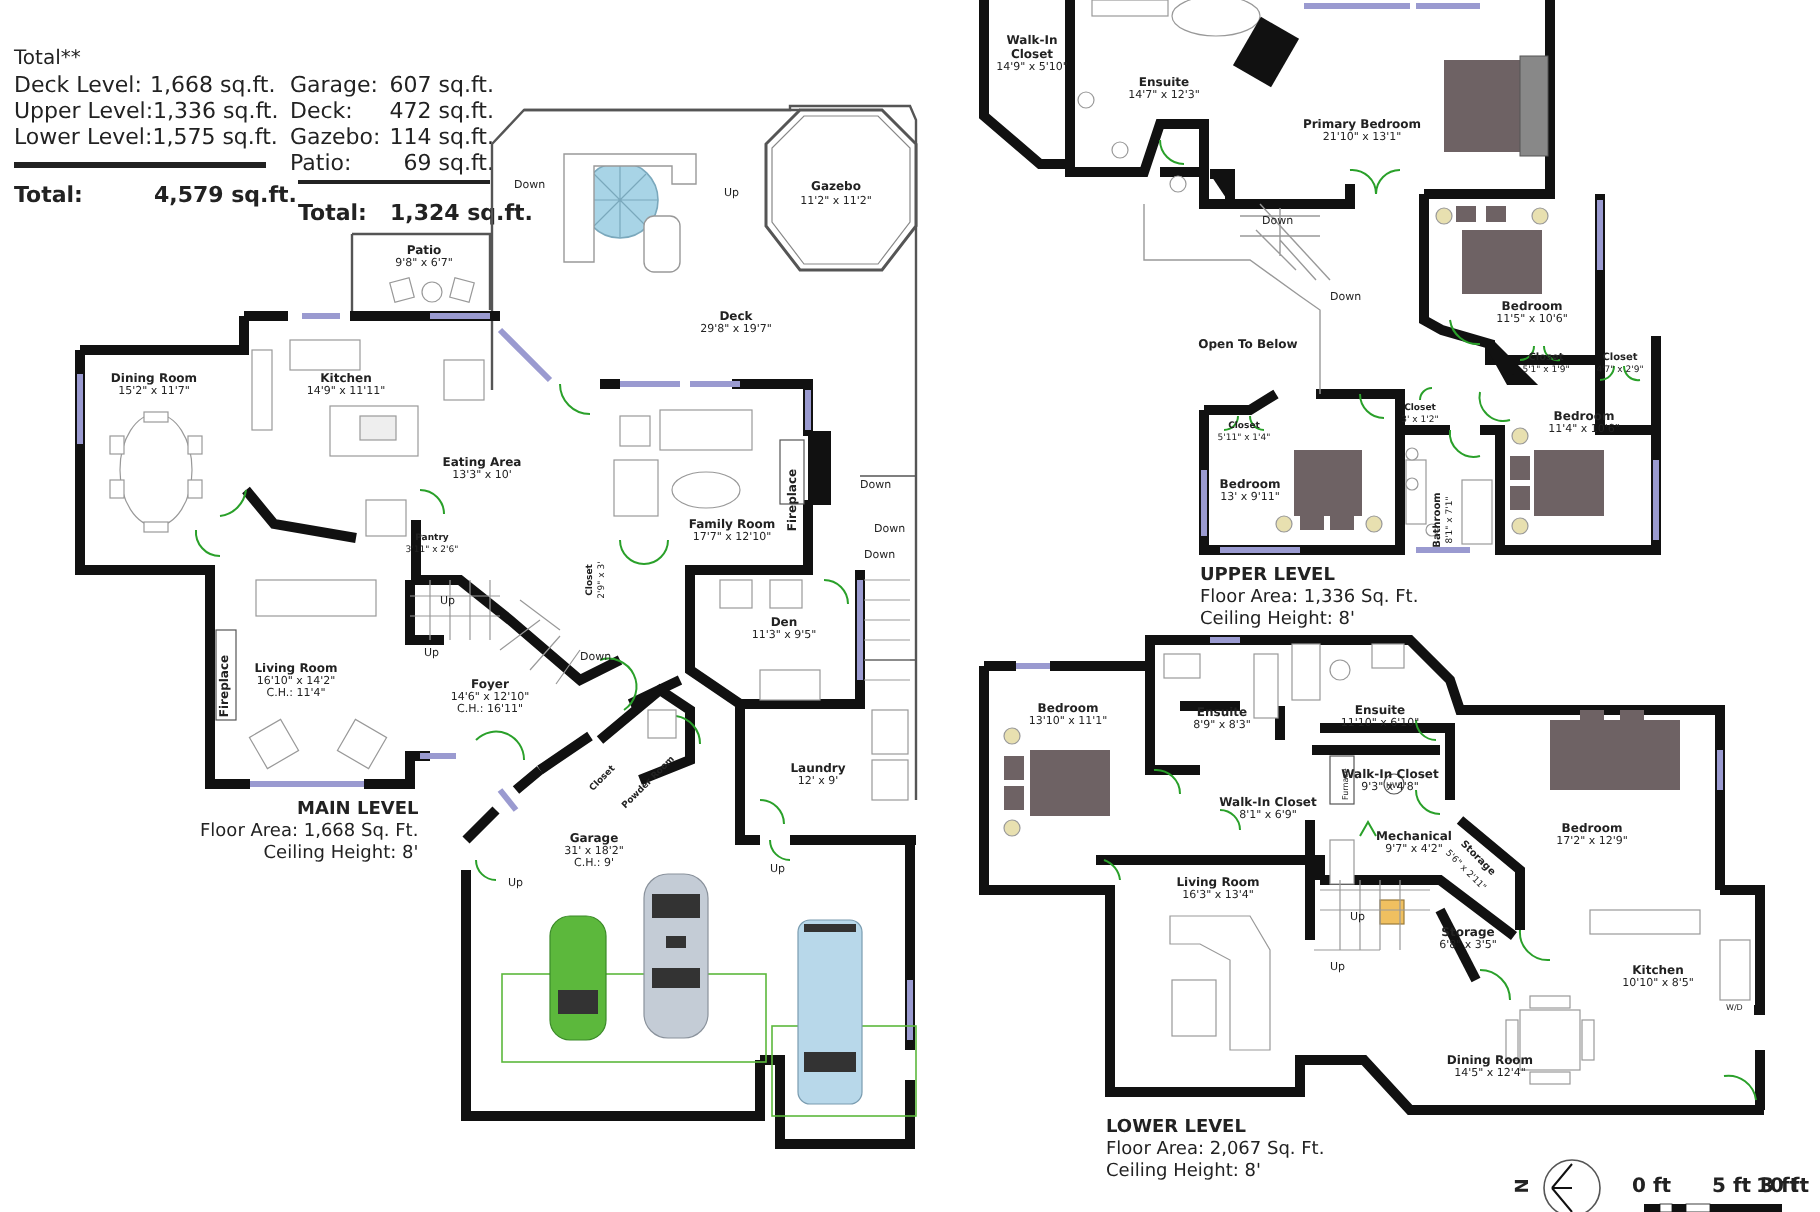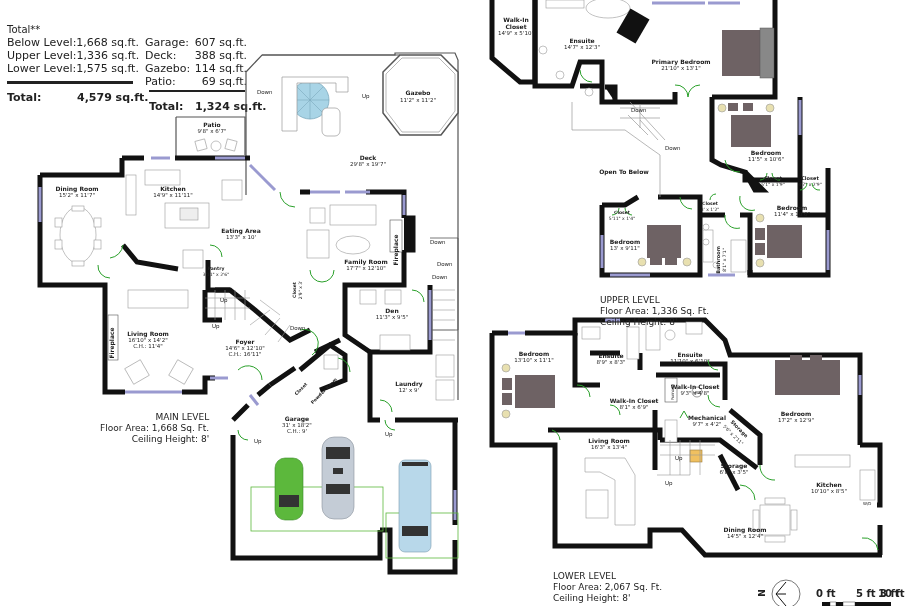--- a/index.html
+++ b/index.html
@@ -9,32 +9,32 @@
   .totals .row{display:flex;white-space:nowrap;}
   .totals .lbl{display:inline-block;}
   .totals .val{display:inline-block;text-align:right;}
   .bold{font-weight:bold;}
   .rule{position:absolute;height:3px;background:#222;}
   .rule.thin{height:2px;}
   svg{position:absolute;left:0;top:0;}
   .room-label{font-family:"DejaVu Sans",sans-serif;font-size:6px;font-weight:bold;fill:#222;text-anchor:middle;}
   .room-dim{font-family:"DejaVu Sans",sans-serif;font-size:5.5px;fill:#222;text-anchor:middle;}
   .small{font-family:"DejaVu Sans",sans-serif;font-size:5.5px;fill:#222;}
-  .level-title{font-size:9px;font-weight:normal;line-height:11px;color:#222;margin-top:12px;}
+  .level-title{font-size:9px;font-weight:bold;line-height:11px;color:#222;}
   .level-info{font-size:9px;line-height:11px;color:#222;}
   .scale-lbl{font-size:10px;font-weight:bold;color:#222;}
 </style>
 </head>
 <body>
 
 <div class="abs totals" style="left:7px;top:3px;width:240px;">
   <div style="font-size:10px;">Total**</div>
   <div class="abs" style="left:0;top:13px;width:128px;">
     <div class="row">
-        <span class="lbl" style="width:70px">Below Level:</span>
+        <span class="lbl" style="width:70px">Deck Level:</span>
         <span class="val" style="width:60px">1,668 sq.ft.</span>
       </div>
     <div class="row">
         <span class="lbl" style="width:70px">Upper Level:</span>
         <span class="val" style="width:60px">1,336 sq.ft.</span>
       </div>
     <div class="row">
         <span class="lbl" style="width:70px">Lower Level:</span>
         <span class="val" style="width:60px">1,575 sq.ft.</span>
       </div>
@@ -44,21 +44,21 @@
     <span class="lbl" style="width:70px">Total:</span>
     <span class="val" style="width:60px">4,579 sq.ft.</span>
   </div>
   <div class="abs" style="left:138px;top:13px;width:105px;">
     <div class="row">
         <span class="lbl" style="width:46px">Garage:</span>
         <span class="val" style="width:56px">607 sq.ft.</span>
       </div>
     <div class="row">
         <span class="lbl" style="width:46px">Deck:</span>
-        <span class="val" style="width:56px">388 sq.ft.</span>
+        <span class="val" style="width:56px">472 sq.ft.</span>
       </div>
     <div class="row">
         <span class="lbl" style="width:46px">Gazebo:</span>
         <span class="val" style="width:56px">114 sq.ft.</span>
       </div>
     <div class="row">
         <span class="lbl" style="width:46px">Patio:</span>
         <span class="val" style="width:56px">69 sq.ft.</span>
       </div>
   </div>

